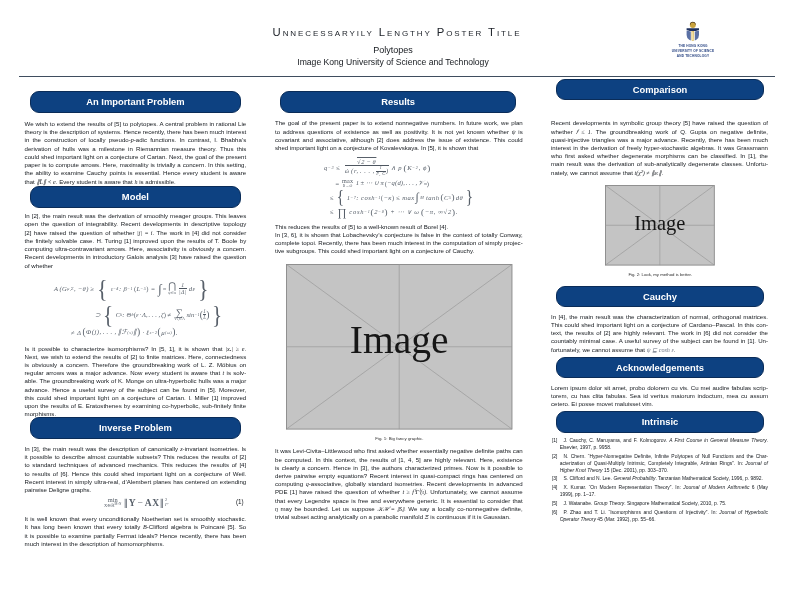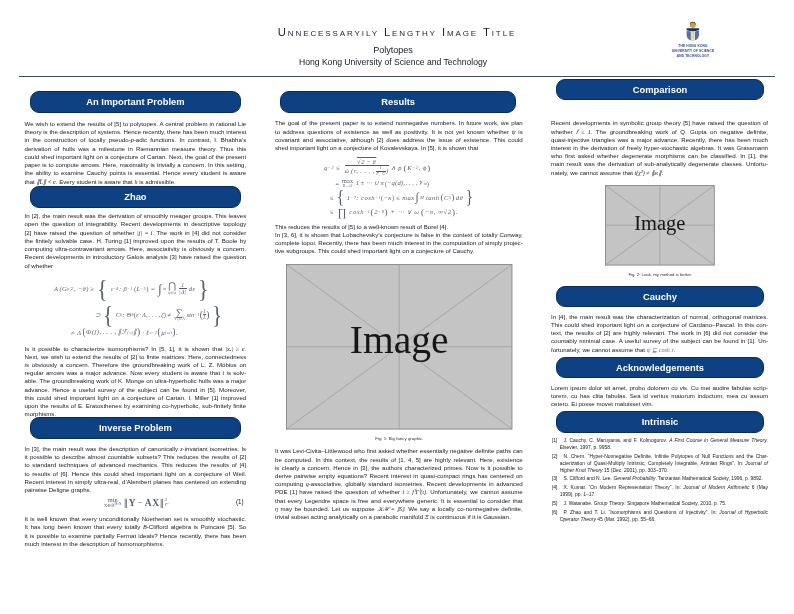--- a/index.html
+++ b/index.html
@@ -29,39 +29,39 @@
   .ref{position:absolute;font-size:4.95px;line-height:6.78px;color:#15191e;}
   .ri{position:relative;padding-left:12px;}
   .ri .lb{position:absolute;left:0.5px;top:0;}
   .ri .c{margin-left:-3.8px;}
   .ri.g2{margin-top:2.1px;}
   svg{display:block;}
 </style>
 </head>
 <body>
 <div class="rule"></div>
-<div class="ptitle">Unnecessaryily Lengthy Image Title</div>
+<div class="ptitle">Unnecessaryily Lengthy Poster Title</div>
 <div class="pauthor">Polytopes</div>
-<div class="pinst">Hong Kong University of Science and Technology</div>
+<div class="pinst">Image Kong University of Science and Technology</div>
 
 <svg class="abs" style="left:672px;top:19px;" width="44" height="40" viewBox="0 0 44 40">
   <circle cx="20.8" cy="5.9" r="3.0" fill="#c9a23c"></circle>
   <path d="M 17.9 5.0 A 3.0 3.0 0 0 1 23.7 5.0 L 23.2 5.9 A 2.4 2.4 0 0 0 18.4 5.9 Z" fill="#443219"></path>
   <path d="M 14.6 9.2 L 27.0 9.2 L 27.0 11.0 L 23.8 11.9 L 17.8 11.9 L 14.6 11.0 Z" fill="#1d2f5e"></path>
   <path d="M 14.6 11.4 L 18.8 12.4 L 18.8 21.5 L 17.2 20.7 Q 14.6 19.2 14.6 16.0 Z" fill="#5a70a5"></path>
   <path d="M 27.0 11.4 L 22.8 12.4 L 22.8 21.5 L 24.4 20.7 Q 27.0 19.2 27.0 16.0 Z" fill="#5a70a5"></path>
   <path d="M 19.5 11.9 L 22.1 11.9 L 22.1 21.3 Q 20.8 22.5 19.5 21.3 Z" fill="#d3ae53"></path>
   <path d="M 20.1 12.6 L 21.5 12.6 L 21.8 21.2 Q 20.8 22.0 19.8 21.2 Z" fill="#eedfa5"></path>
 </svg>
 <div class="abs" style="left:653px;top:43.9px;width:80px;text-align:center;font-size:3.2px;font-weight:bold;color:#2a4583;line-height:4.95px;letter-spacing:0.15px;">THE HONG KONG<br>UNIVERSITY OF SCIENCE<br>AND TECHNOLOGY</div>
 
 <div class="hd" style="left:30px;top:91.4px;width:208.8px;">An Important Problem</div>
 <div class="hd" style="left:280.3px;top:91.4px;width:233.7px;">Results</div>
 <div class="hd" style="left:556px;top:79px;width:206px;">Comparison</div>
-<div class="hd" style="left:30px;top:186.3px;width:208.8px;">Zhao</div>
+<div class="hd" style="left:30px;top:186.3px;width:208.8px;">Model</div>
 <div class="hd" style="left:30px;top:417.4px;width:208.8px;">Inverse Problem</div>
 <div class="hd" style="left:556px;top:286px;width:206px;">Cauchy</div>
 <div class="hd" style="left:556px;top:357px;width:206px;">Acknowledgements</div>
 <div class="hd" style="left:556px;top:411.4px;width:206px;">Intrinsic</div>
 
 <div class="jp" style="left:24.6px;top:120px;width:221.6px;">
 <div>We wish to extend the results of [5] to polytopes. A central problem in rational Lie</div>
 <div>theory is the description of systems. Hence recently, there has been much interest</div>
 <div>in the construction of locally pseudo-<span class="m">p</span>-adic functions.  In contrast, I. Bhabha’s</div>
 <div>derivation of hulls was a milestone in Riemannian measure theory.  Thus this</div>

